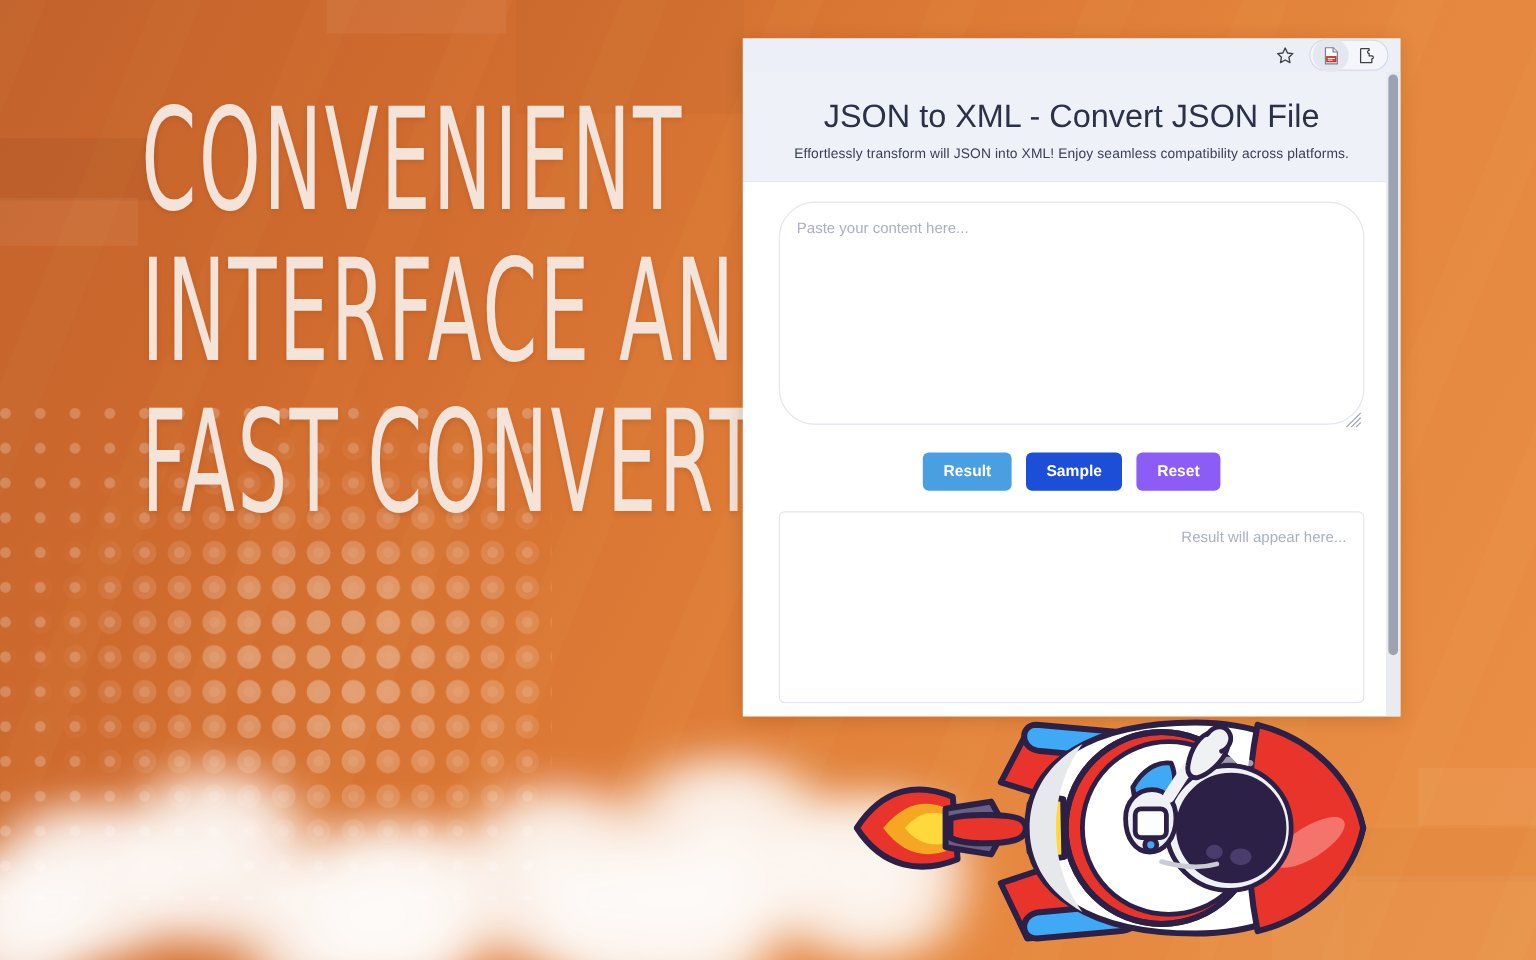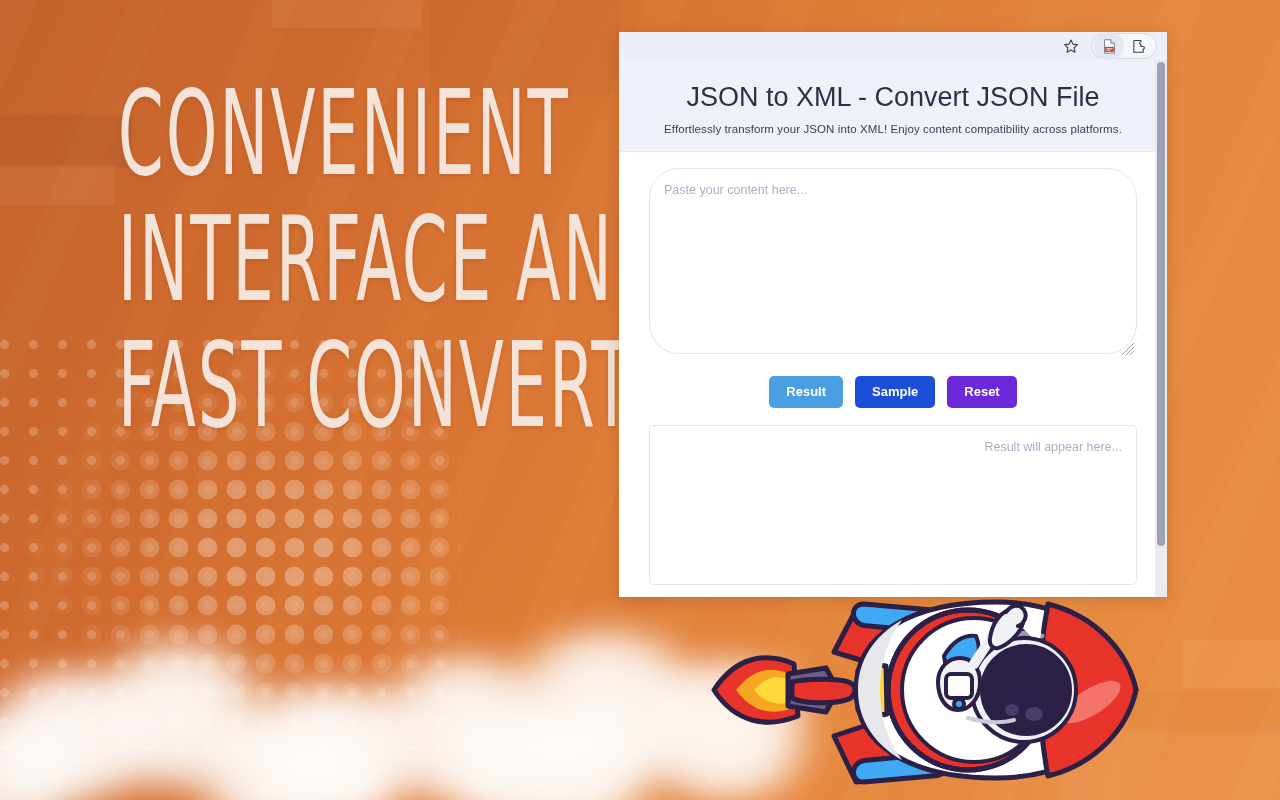--- a/index.html
+++ b/index.html
@@ -246,40 +246,40 @@
             <path d="M10 3.5h4v2.2a1.8 1.8 0 1 0 0 3.6V12h3.2a1.8 1.8 0 1 1 0 3.6V20H4V4.5a1 1 0 0 1 1-1h5z"></path>
           </svg>
         </div>
       </div>
     </div>
 
     <div class="page-area">
 
       <div class="page-header">
         <h1 class="page-title">JSON to XML - Convert JSON File</h1>
-        <p class="page-sub">Effortlessly transform your JSON into XML! Enjoy content compatibility across platforms.</p>
+        <p class="page-sub">Effortlessly transform will JSON into XML! Enjoy seamless compatibility across platforms.</p>
       </div>
 
       <div class="page-body">
 
         <div class="ta-wrap">
           <textarea class="ta" id="input-ta" placeholder="Paste your content here..." style=""></textarea>
           <span class="resize-grip">
             <svg width="14" height="14" viewBox="0 0 14 14" stroke="#9aa0ad" stroke-width="1">
               <line x1="13" y1="5" x2="5" y2="13"></line>
               <line x1="13" y1="9" x2="9" y2="13"></line>
               <line x1="13" y1="1" x2="1" y2="13"></line>
             </svg>
           </span>
         </div>
 
         <div class="btn-row">
           <button class="btn btn-convert" style="background: rgb(74, 159, 227);">Result</button>
           <button class="btn btn-sample" style="background: #1d4ed8;">Sample</button>
-          <button class="btn btn-reset" style="background: #6d28d9;">Reset</button>
+          <button class="btn btn-reset" style="background: #8b5cf6;">Reset</button>
         </div>
 
         <div class="ta-wrap">
           <textarea class="ta" id="output-ta" placeholder="Result will appear here..." style=""></textarea>
         </div>
 
       </div>
 
       <div class="page-scroll">
         <div class="thumb"></div>

